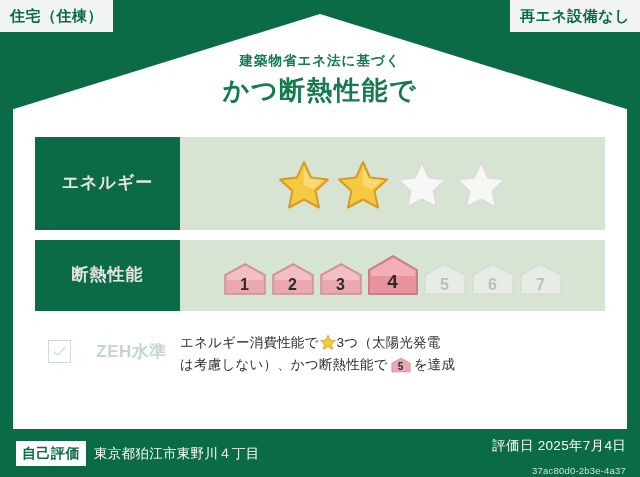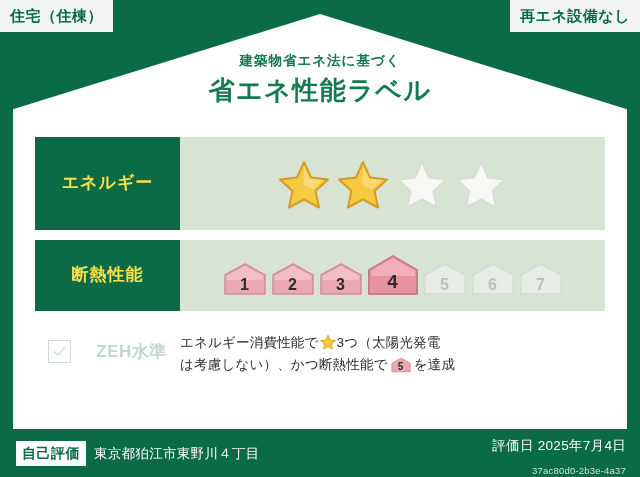--- a/index.html
+++ b/index.html
@@ -85,21 +85,21 @@
   .metric-row {
     display: flex;
     align-items: stretch;
     background: #d8e4d3;
     margin-bottom: 10px;
   }
   .metric-row .row-label {
     width: 145px;
     flex: 0 0 145px;
     background: #0b6b46;
-    color: #fde047;
+    color: #e5e5e5;
     font-weight: bold;
     font-size: 17px;
     line-height: 1.35;
     letter-spacing: 1px;
     display: flex;
     align-items: center;
     justify-content: center;
     text-align: center;
     box-sizing: border-box;
     padding: 6px 4px;
@@ -288,21 +288,21 @@
 
 <div class="label-root">
 
   <div class="house-body"></div>
 
   <div class="corner-tag left">住宅（住棟）</div>
   <div class="corner-tag right">再エネ設備なし</div>
 
   <div class="title-block">
     <div class="title-sub">建築物省エネ法に基づく</div>
-    <div class="title-main">省エネ性能ラベル</div>
+    <div class="title-main">かつ断熱性能で</div>
   </div>
 
   <div class="rows">
 
     <div class="metric-row row-energy">
       <div class="row-label">
         <span>
           <span>エネルギー</span><br>
         </span>
       </div>

